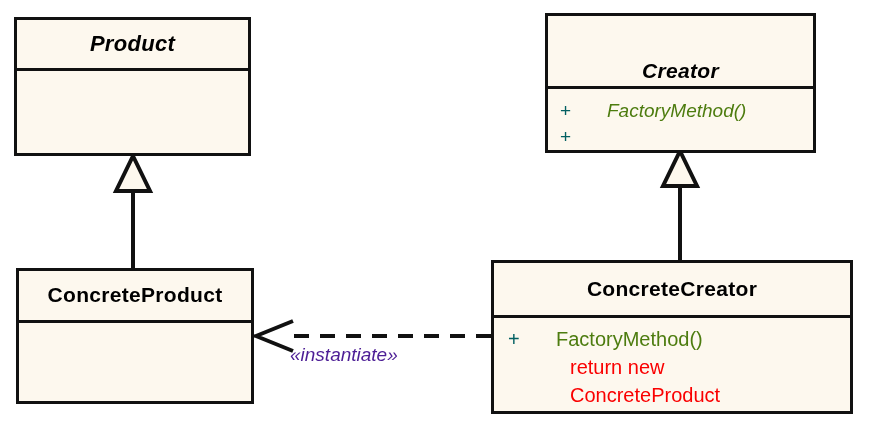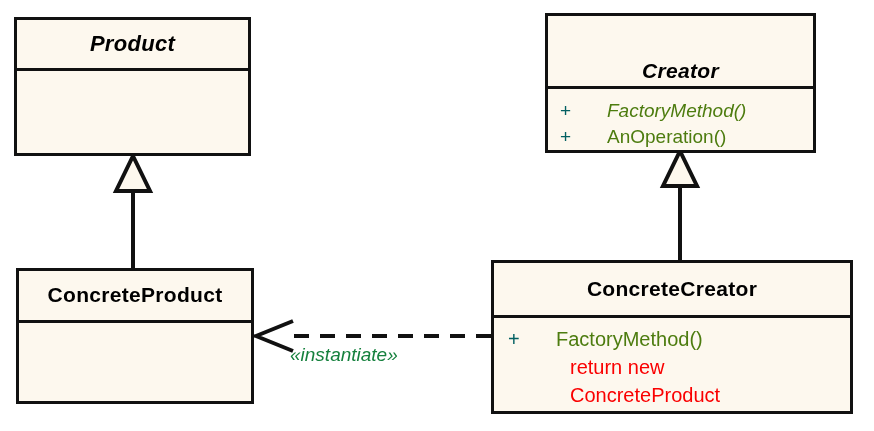--- a/index.html
+++ b/index.html
@@ -137,21 +137,21 @@
     font-size: 20px;
   }
 
   
   #instantiate-label {
     position: absolute;
     left: 290px;
     top: 344px;
     font-size: 19px;
     font-style: italic;
-    color: #15803d;
+    color: #4c1d95;
     white-space: nowrap;
   }
 </style>
 </head>
 <body>
 
 <div id="canvas">
 
   <svg class="layer" viewBox="0 0 874 431" xmlns="http://www.w3.org/2000/svg">
 
@@ -180,21 +180,20 @@
   <div class="uml-box" id="box-creator">
     <div class="box-title title-abstract">Creator</div>
     <div class="divider"></div>
     <div class="compartment">
       <div class="member-row">
         <span class="vis">+</span>
         <span class="mname abstract">FactoryMethod()</span>
       </div>
       <div class="member-row">
         <span class="vis">+</span>
-        <span class="mname">AnOperation()</span>
       </div>
     </div>
   </div>
 
   <div class="uml-box" id="box-concreteproduct">
     <div class="box-title">ConcreteProduct</div>
     <div class="divider"></div>
     <div class="compartment"></div>
   </div>
 

